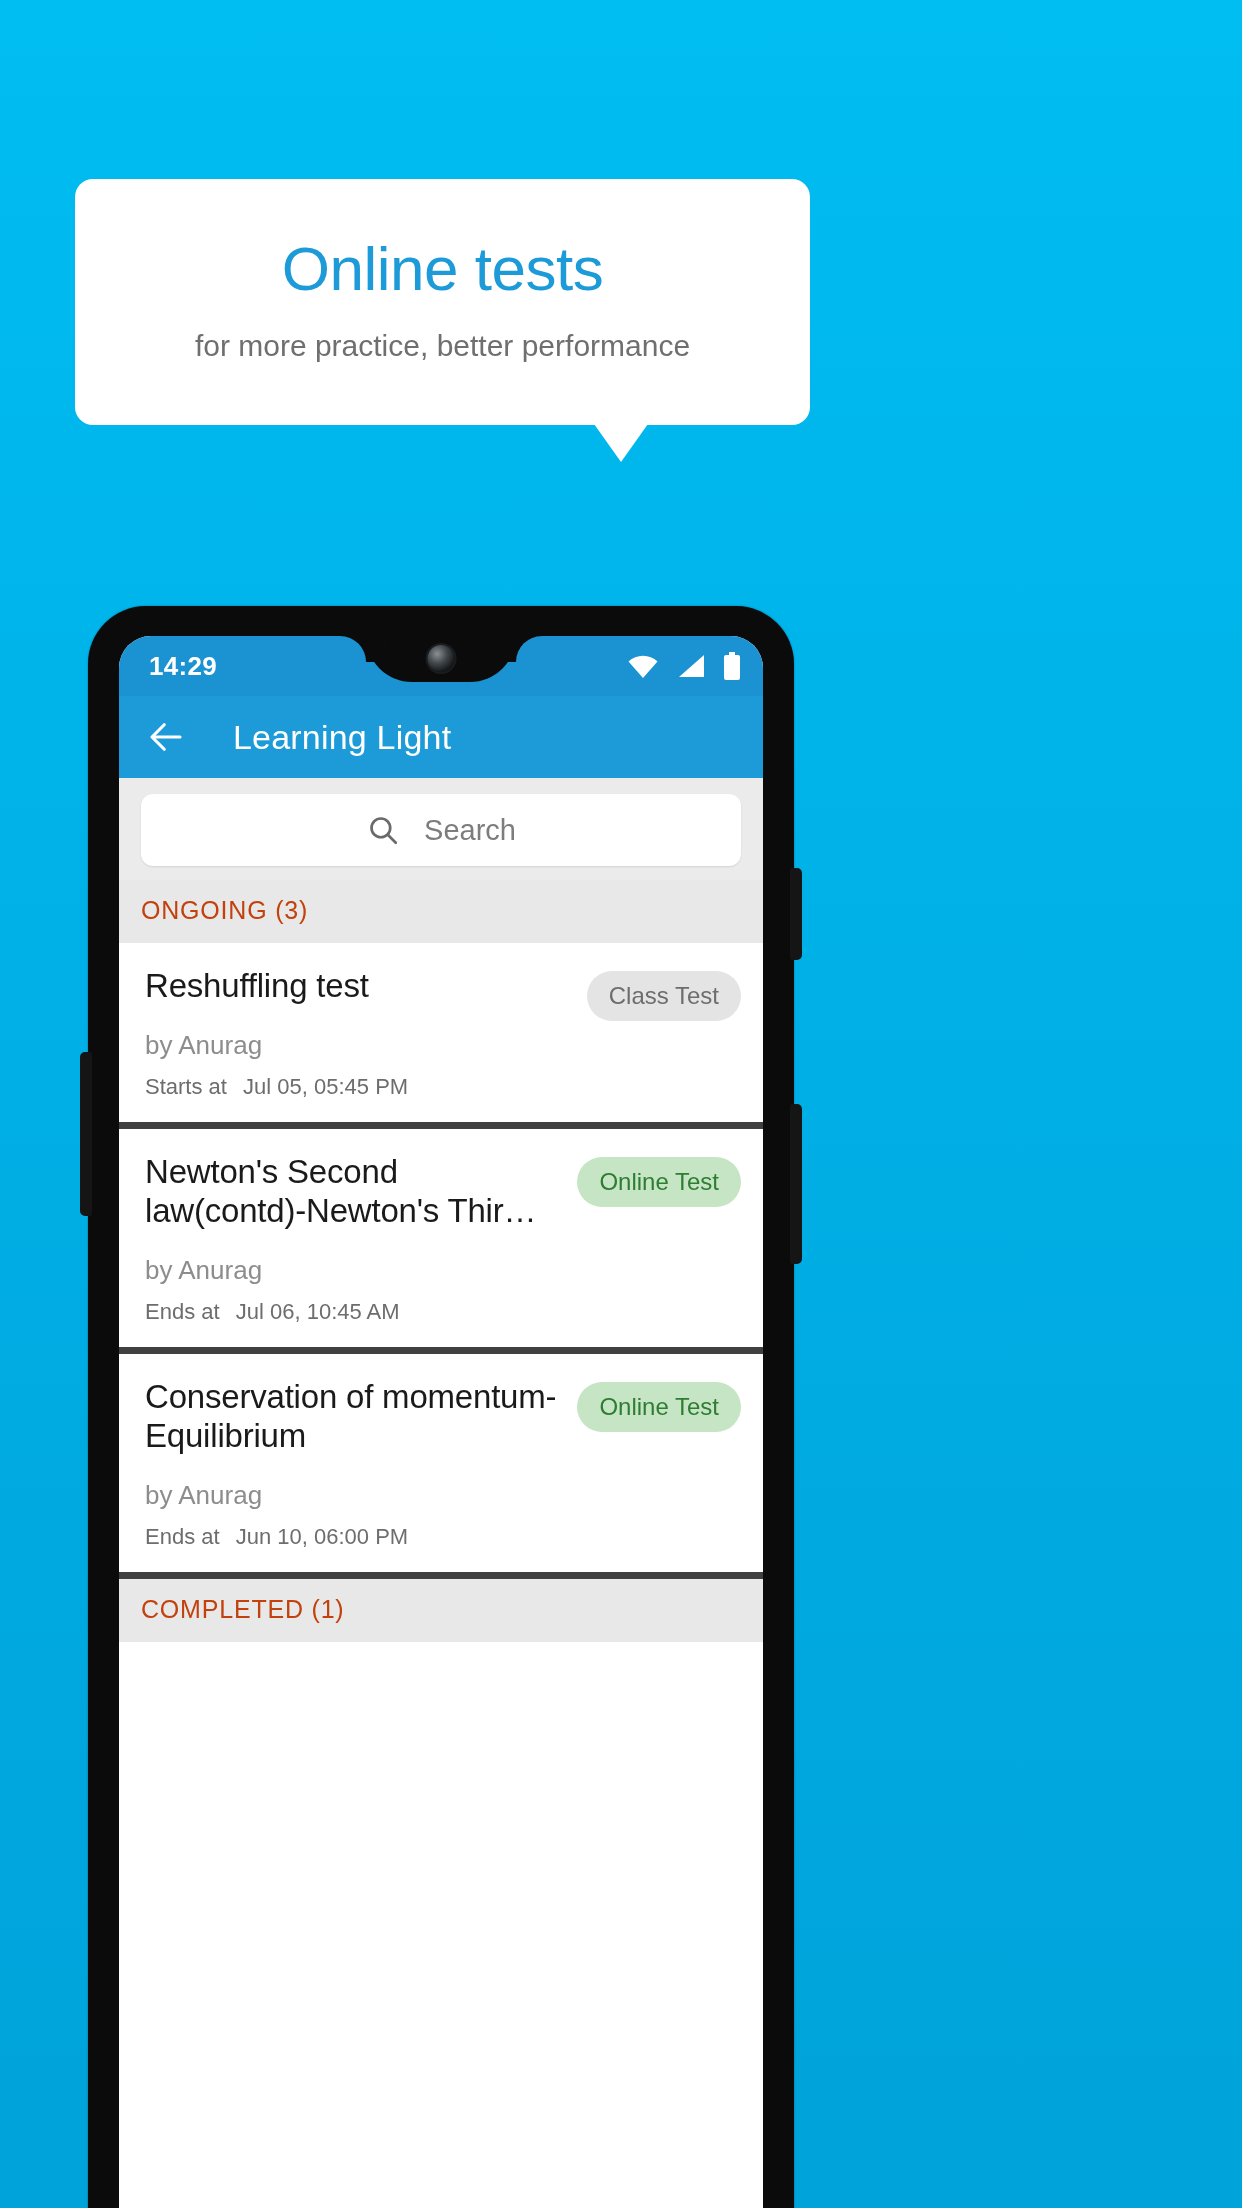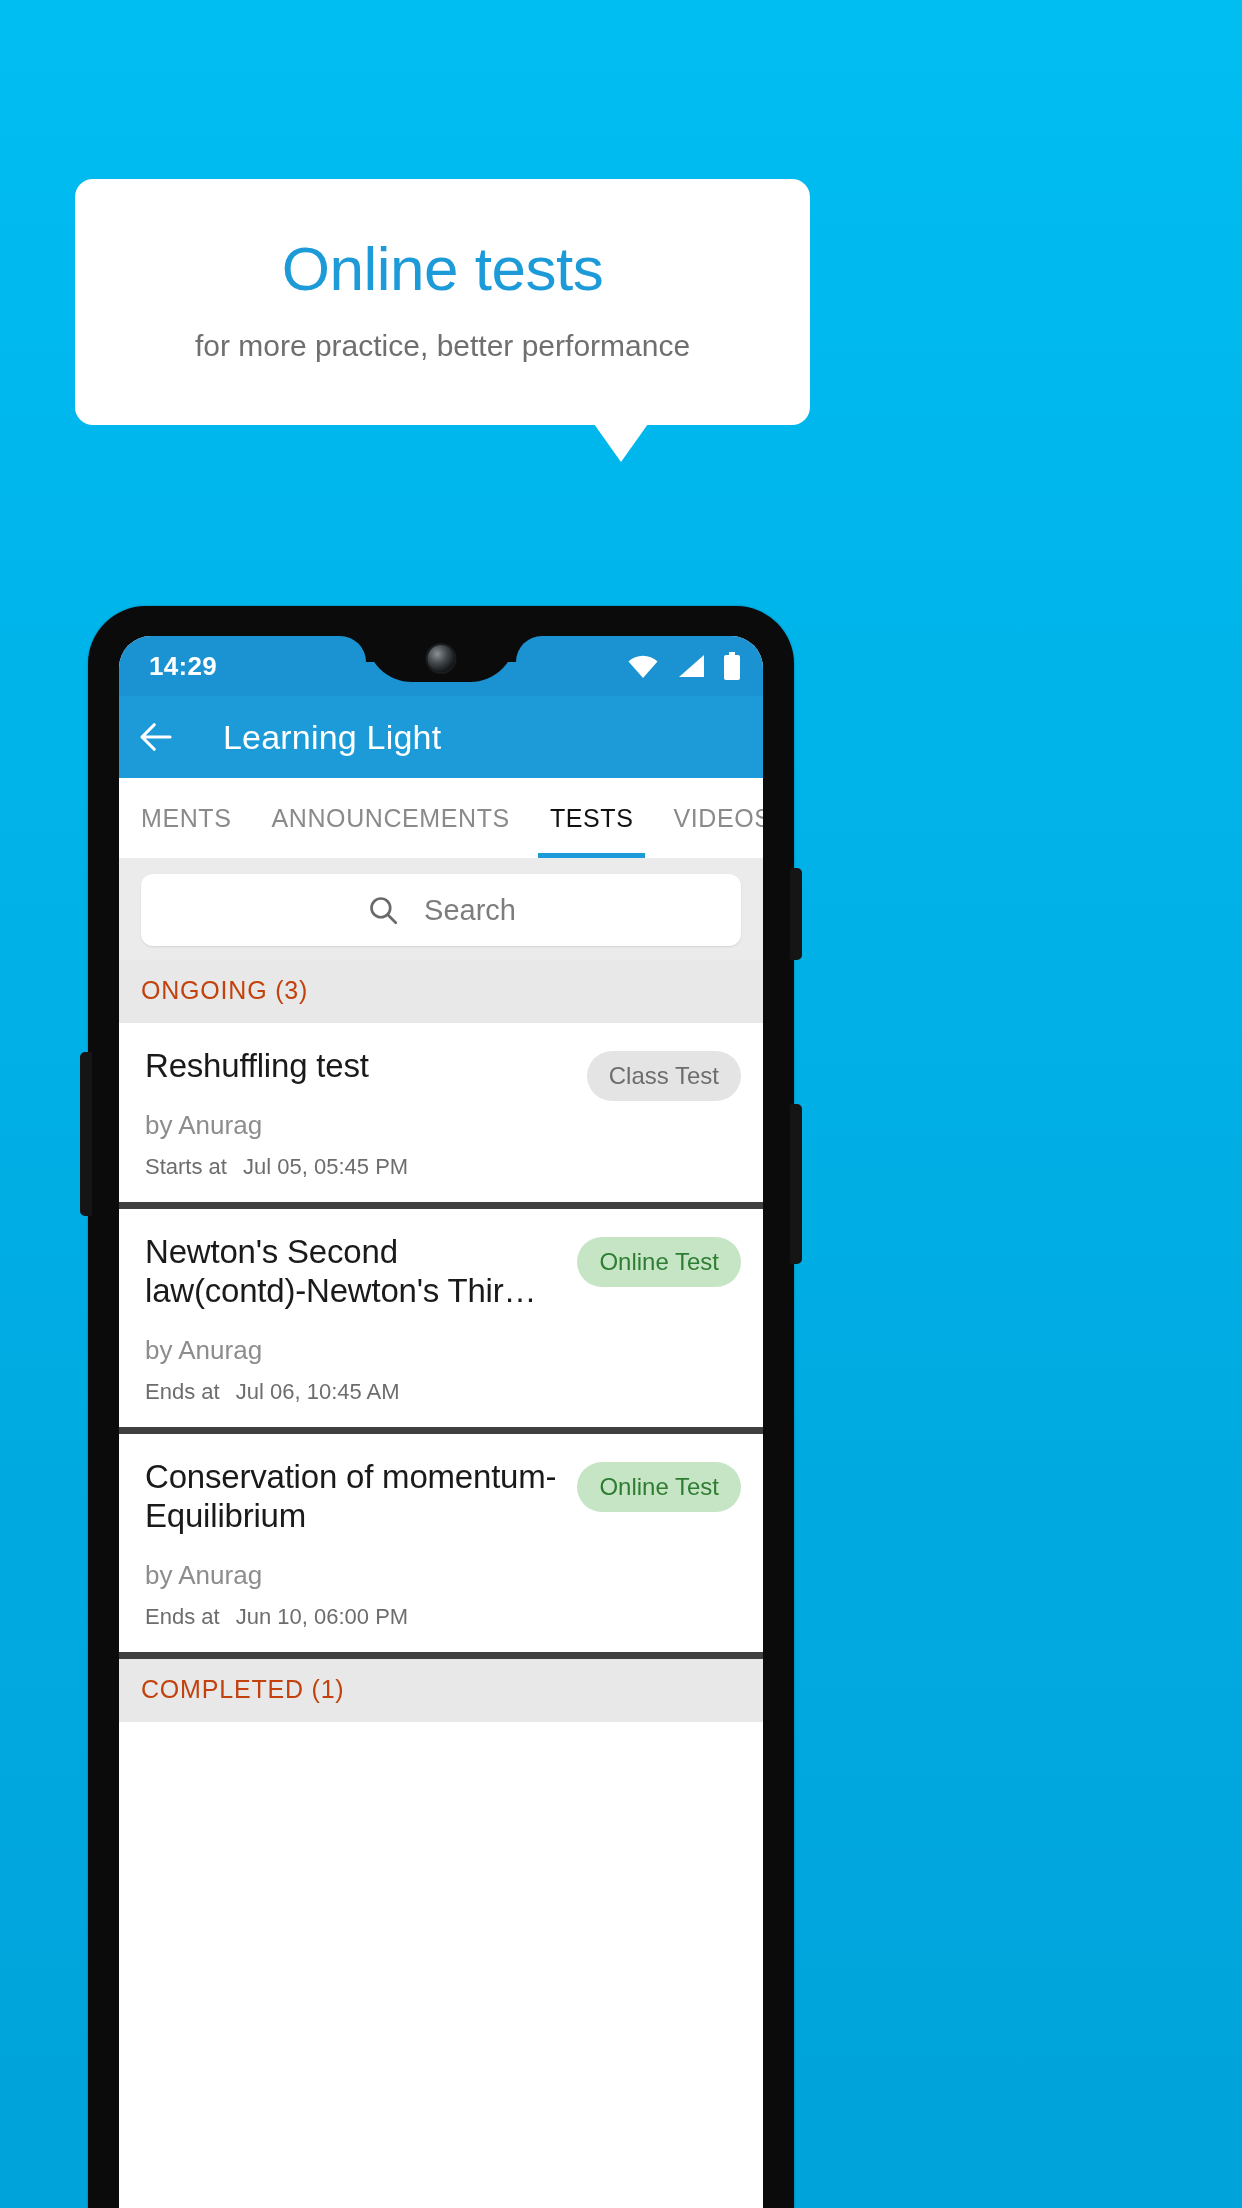--- a/index.html
+++ b/index.html
@@ -132,21 +132,21 @@
     box-shadow:0 0 0 2px #1a1c1d;
     z-index:6;
   }
 
   
   #appbar {
     height:82px;
     background:#1d9bd8;
     display:flex;
     align-items:center;
-    padding-left:16px;
+    padding-left:26px;
     color:#ffffff;
   }
   #back-arrow { width:42px; height:42px; flex:none; }
   #app-title {
     font-size:34px;
     font-weight:400;
     margin-left:46px;
     letter-spacing:.2px;
   }
 
@@ -290,26 +290,20 @@
 
     <div id="appbar">
       <span id="back-arrow">
         <svg width="42" height="42" viewBox="0 0 24 24">
           <path d="M20 12 H5 M11 5 L4 12 L11 19" stroke="#ffffff" stroke-width="1.8" fill="none" stroke-linecap="round" stroke-linejoin="round"></path>
         </svg>
       </span>
       <span id="app-title">Learning Light</span>
     </div>
 
-    <div id="tabs">
-      <div class="tab" id="tab-ments">MENTS</div>
-      <div class="tab">ANNOUNCEMENTS</div>
-      <div class="tab active">TESTS</div>
-      <div class="tab">VIDEOS</div>
-    </div>
 
     <div id="search-zone">
       <div id="search-box">
         <span id="search-icon">
           <svg width="34" height="34" viewBox="0 0 24 24">
             <circle cx="10.5" cy="10.5" r="6.6" stroke="#6a6a6a" stroke-width="1.9" fill="none"></circle>
             <path d="M15.4 15.4 L21 21" stroke="#6a6a6a" stroke-width="1.9" stroke-linecap="round"></path>
           </svg>
         </span>
         <span id="search-placeholder">Search</span>

